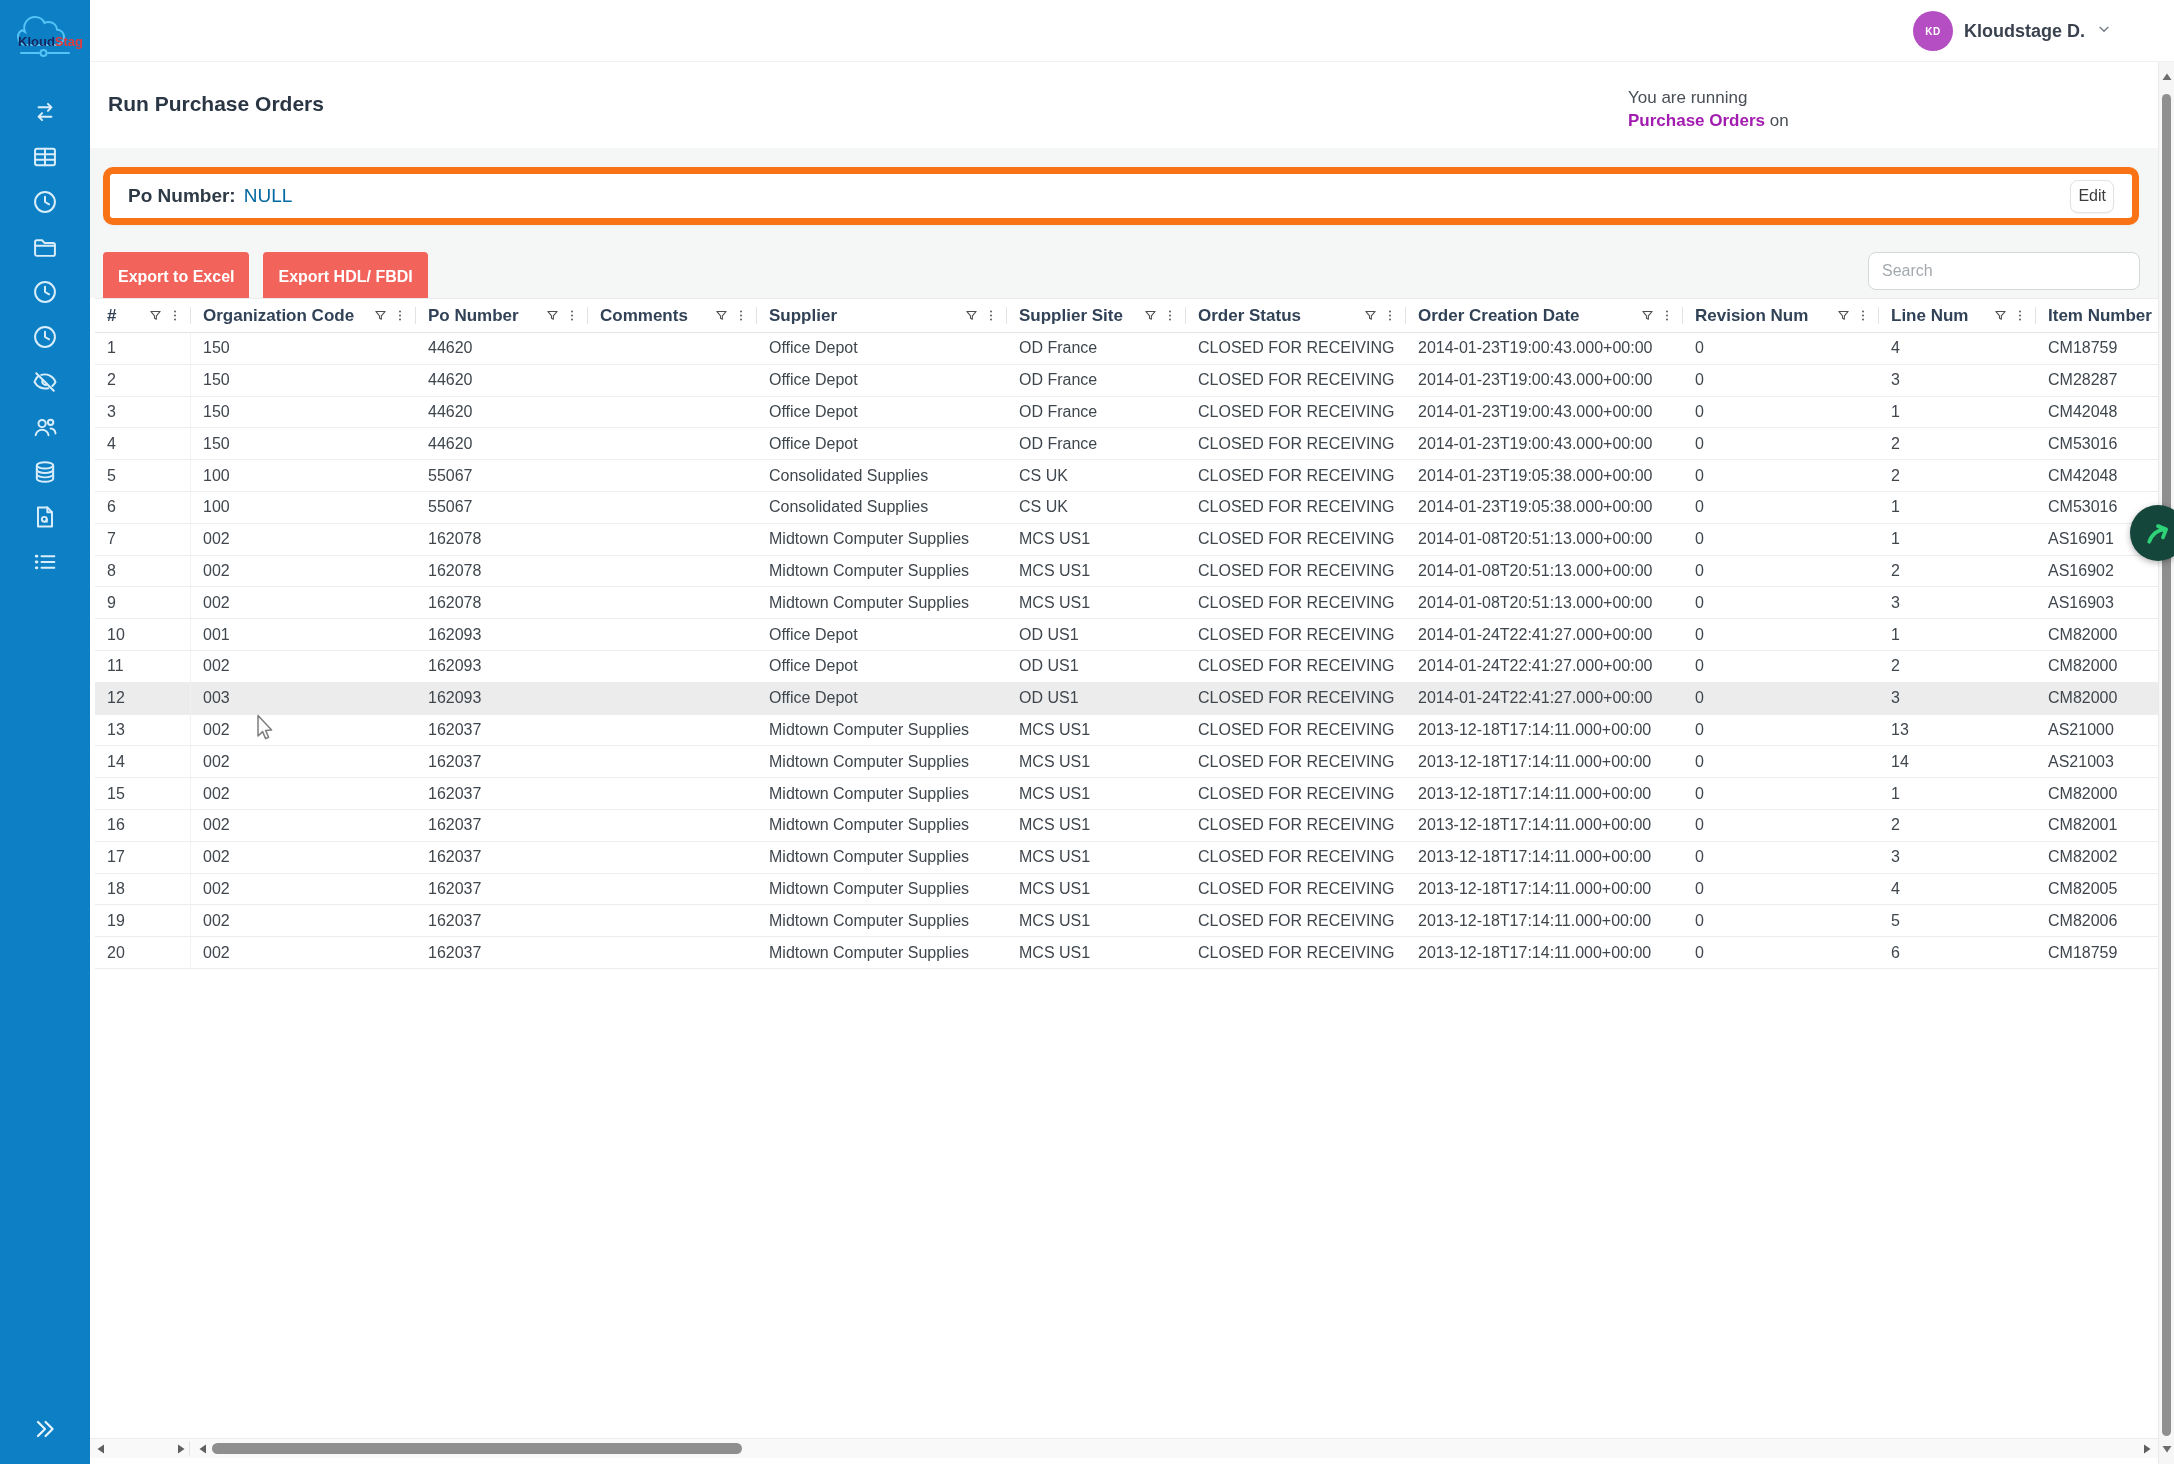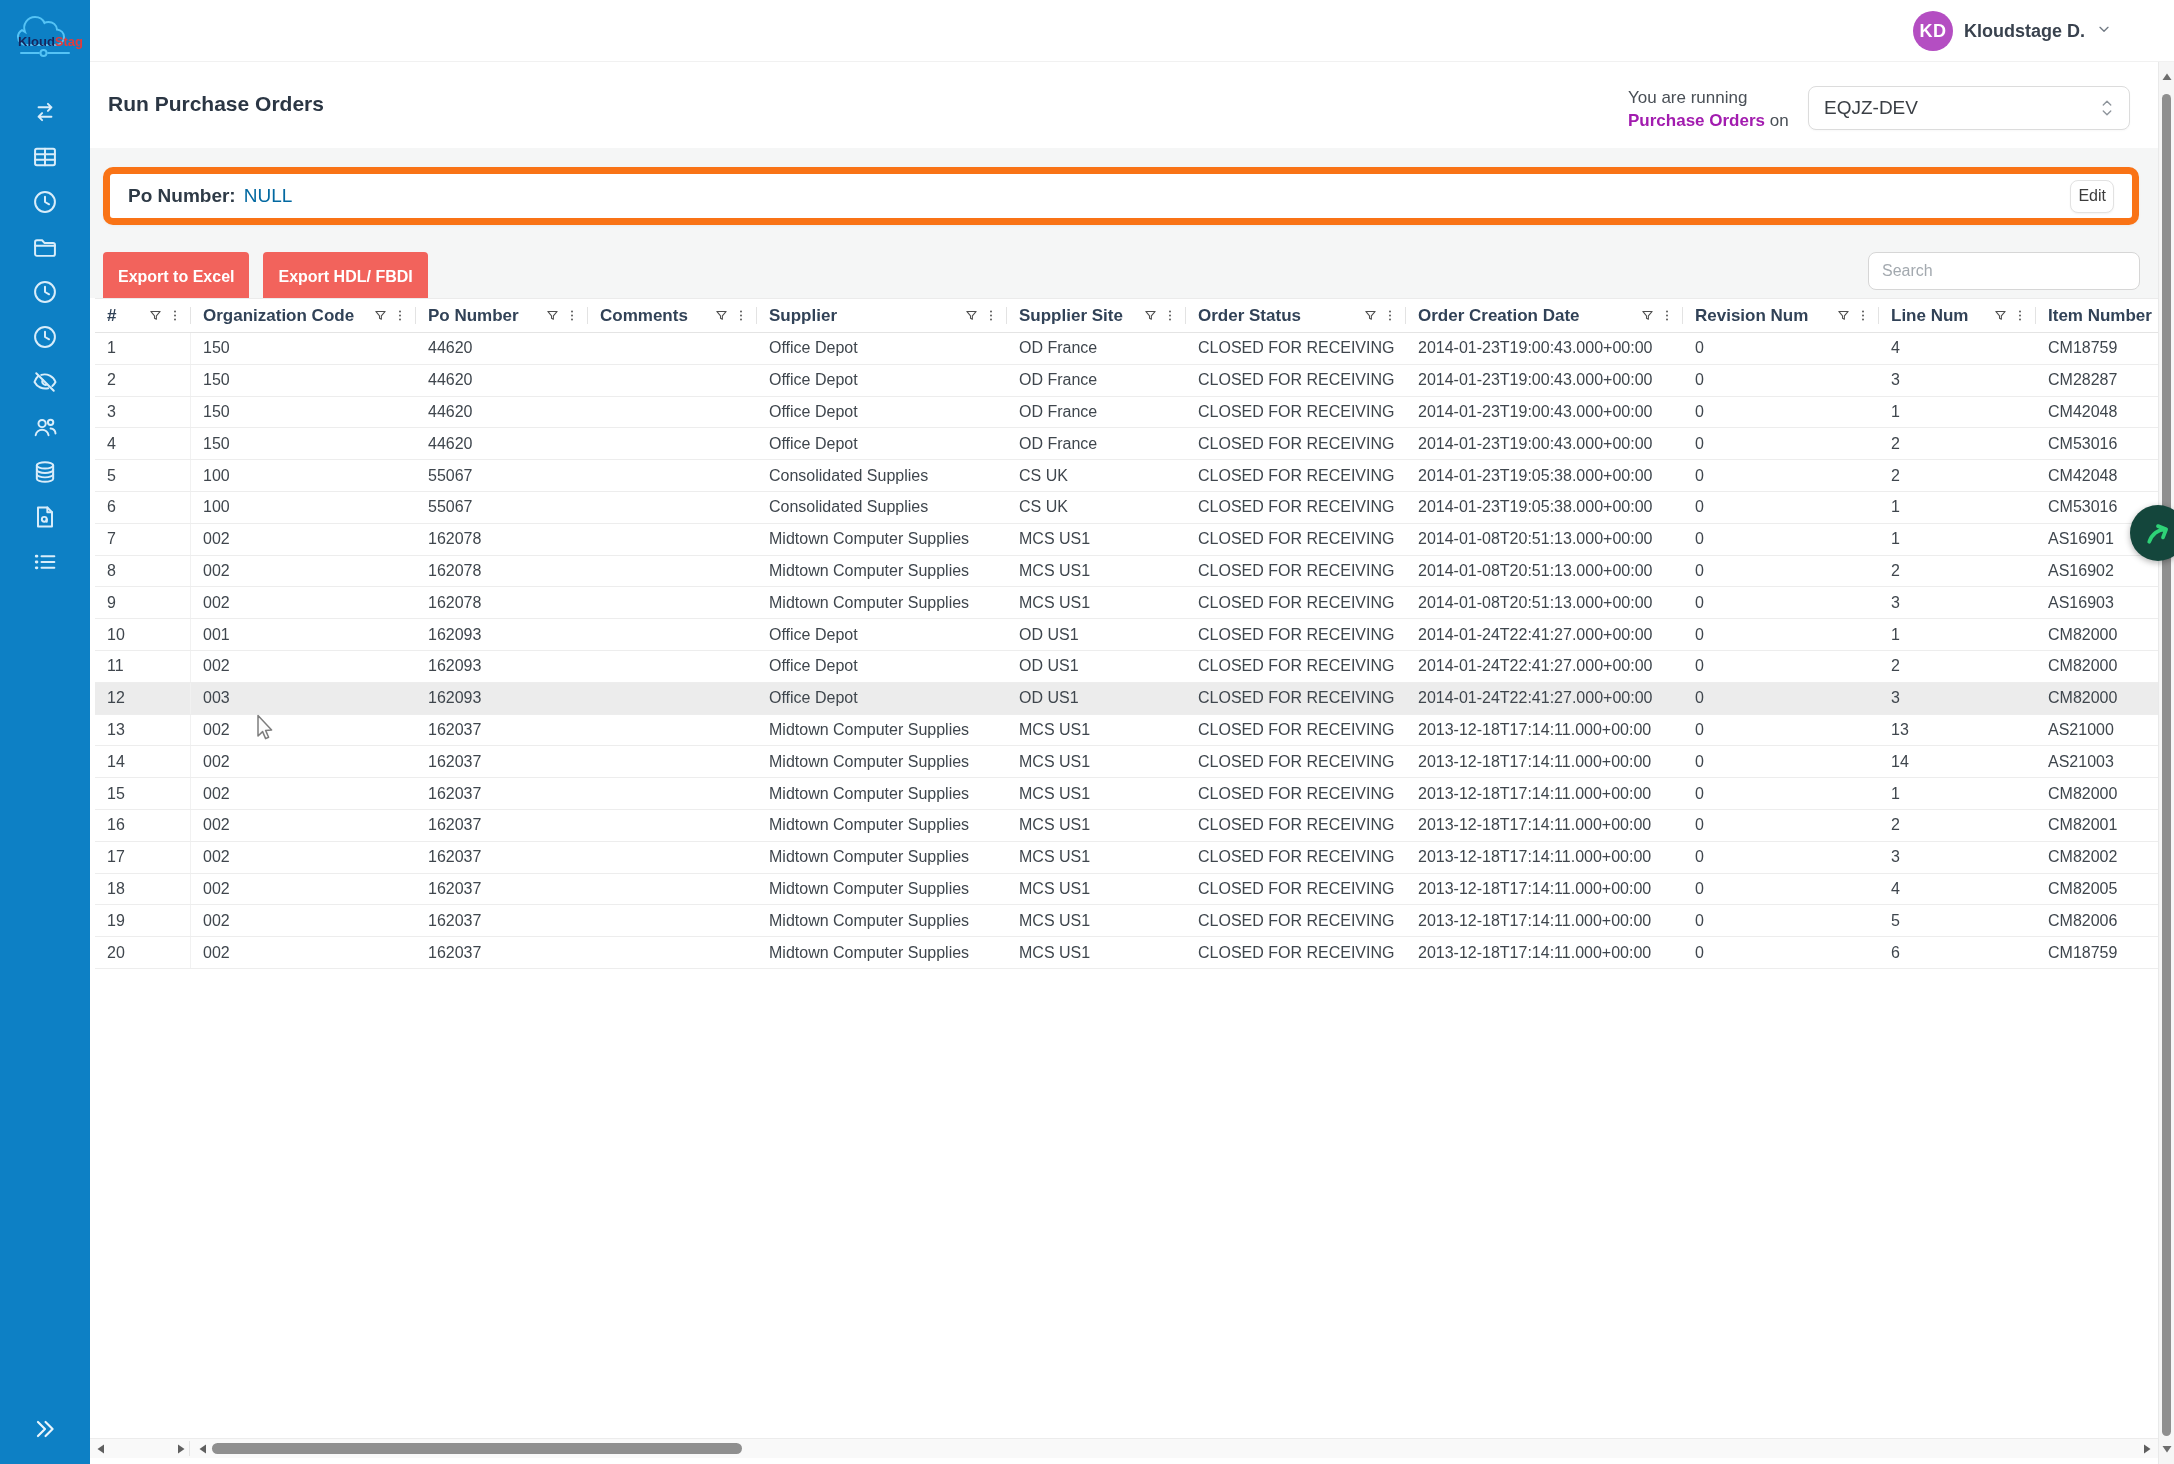--- a/index.html
+++ b/index.html
@@ -15,21 +15,21 @@
   .logo { position:absolute; top:10px; left:7px; width:76px; height:56px; }
   .side-icons { position:absolute; top:98px; left:0; width:90px; display:flex; flex-direction:column; align-items:center; gap:17px; }
   .side-icon { width:28px; height:28px; cursor:pointer; }
   .side-icon svg { width:28px; height:28px; stroke:#d9edfa; fill:none; stroke-width:1.7; stroke-linecap:round; stroke-linejoin:round; }
   .collapse-btn { position:absolute; bottom:22px; left:0; width:90px; display:flex; justify-content:center; cursor:pointer; }
   .collapse-btn svg { width:26px; height:26px; stroke:#e9f5fc; fill:none; stroke-width:2; stroke-linecap:round; stroke-linejoin:round; }
 
   
   .topbar { position:absolute; left:90px; right:0; top:0; height:62px; background:#fff; border-bottom:1px solid #f1f1f1; }
   .user-cluster { position:absolute; right:62px; top:0; height:62px; display:flex; align-items:center; gap:11px; cursor:pointer; }
-  .avatar { width:40px; height:40px; border-radius:50%; background:#b44ec2; color:#fff; font-size:18px; font-weight:bold; display:flex; align-items:center; justify-content:center; letter-spacing:.5px; }
+  .avatar { width:40px; height:40px; border-radius:50%; background:#b44ec2; color:#fff; font-size:10px; font-weight:bold; display:flex; align-items:center; justify-content:center; letter-spacing:.5px; }
   .user-name { font-size:18px; font-weight:bold; color:#39424e; }
   .user-caret svg { width:16px; height:16px; stroke:#717a84; fill:none; stroke-width:2; stroke-linecap:round; stroke-linejoin:round; }
 
   
   .title-band { position:absolute; left:90px; right:16px; top:62px; height:86px; background:#fff; }
   .page-title { position:absolute; left:18px; top:30px; font-size:21px; font-weight:bold; color:#2b3644; }
   .env-label { position:absolute; left:1538px; top:24px; font-size:17px; line-height:23px; color:#494f56; }
   .env-label b { color:#a21caf; }
   .env-select { position:absolute; left:1718px; top:24px; width:322px; height:44px; background:#fff; border:1px solid #dcdcdc; border-radius:8px; display:flex; align-items:center; justify-content:space-between; padding:0 13px 0 15px; font-size:19px; color:#3a3f45; cursor:pointer; box-shadow:0 1px 2px rgba(0,0,0,.03); }
   .env-select svg { width:18px; height:22px; stroke:#8e959c; fill:none; stroke-width:1.8; stroke-linecap:round; stroke-linejoin:round; }
@@ -154,26 +154,20 @@
         </svg></span>
   </div>
 </div>
 
 <div class="title-band">
   <div class="page-title">Run Purchase Orders</div>
   <div class="env-label">
     <span>You are running</span><br>
     <b>Purchase Orders</b><span> on</span>
   </div>
-  <div class="env-select">
-    <span>EQJZ-DEV</span>
-    <svg viewBox="0 0 24 28">
-        <path d="M7 10l5-5 5 5M7 18l5 5 5-5"></path>
-      </svg>
-  </div>
 </div>
 
 <div class="gray-band"></div>
 
 <div class="filter-card">
   <span class="filter-label">Po Number:</span>
   <span class="filter-value">NULL</span>
   <button class="edit-btn">Edit</button>
 </div>
 

